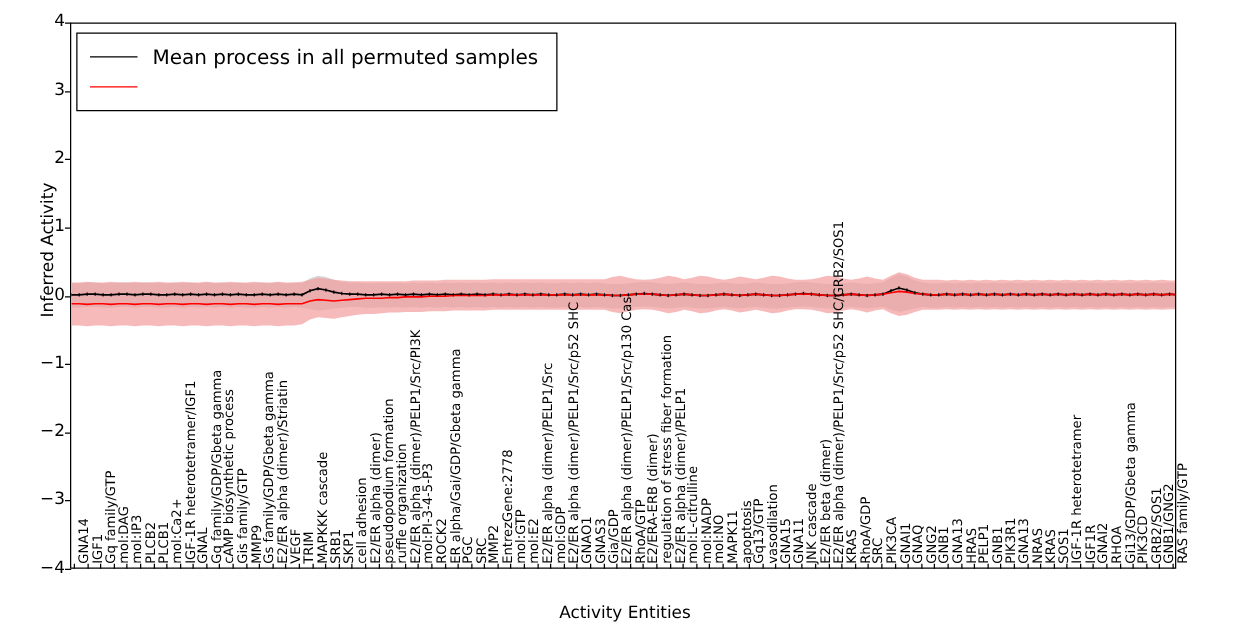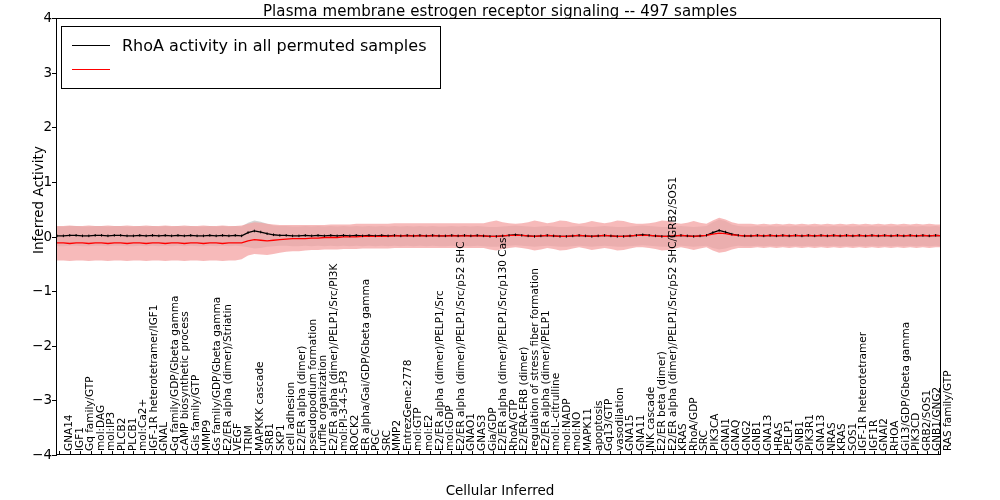--- a/index.html
+++ b/index.html
@@ -134,21 +134,20 @@
     font-size: 16px;
     color: #000;
     white-space: nowrap;
   }
 </style>
 </head>
 <body>
 
 <div id="figure">
 
-  <div id="chart-title">Plasma membrane estrogen receptor signaling -- 497 samples</div>
 
   <div id="y-axis-label">Inferred Activity</div>
   <div id="y-tick-labels">
       <div class="y-tick-label" style="top: 18px;">4</div>
       <div class="y-tick-mark" style="top: 18px;"></div>
       <div class="y-tick-label" style="top: 72.625px;">3</div>
       <div class="y-tick-mark" style="top: 72.625px;"></div>
       <div class="y-tick-label" style="top: 127.25px;">2</div>
       <div class="y-tick-mark" style="top: 127.25px;"></div>
       <div class="y-tick-label" style="top: 181.875px;">1</div>
@@ -647,25 +646,25 @@
       </div>
       <div class="xtick-wrap" style="left: 871.41px;">
         <div class="xtick-mark"></div>
         <div class="xtick-text">GNB1/GNG2</div>
       </div>
       <div class="xtick-wrap" style="left: 882px;">
         <div class="xtick-mark"></div>
         <div class="xtick-text">RAS family/GTP</div>
       </div>
     </div>
-  <div id="x-axis-label">Cellular Inferred</div>
+  <div id="x-axis-label">Activity Entities</div>
 
   <div id="legend">
       <div class="legend-row">
         <div class="legend-swatch" style="border-top: 1.4px solid rgb(0, 0, 0);"></div>
-        <div class="legend-text">RhoA activity in all permuted samples</div>
+        <div class="legend-text">Mean process in all permuted samples</div>
       </div>
       <div class="legend-row">
         <div class="legend-swatch" style="border-top: 1.4px solid rgb(255, 0, 0);"></div>
       </div>
     </div>
 
 </div>
 
 </body></html>

